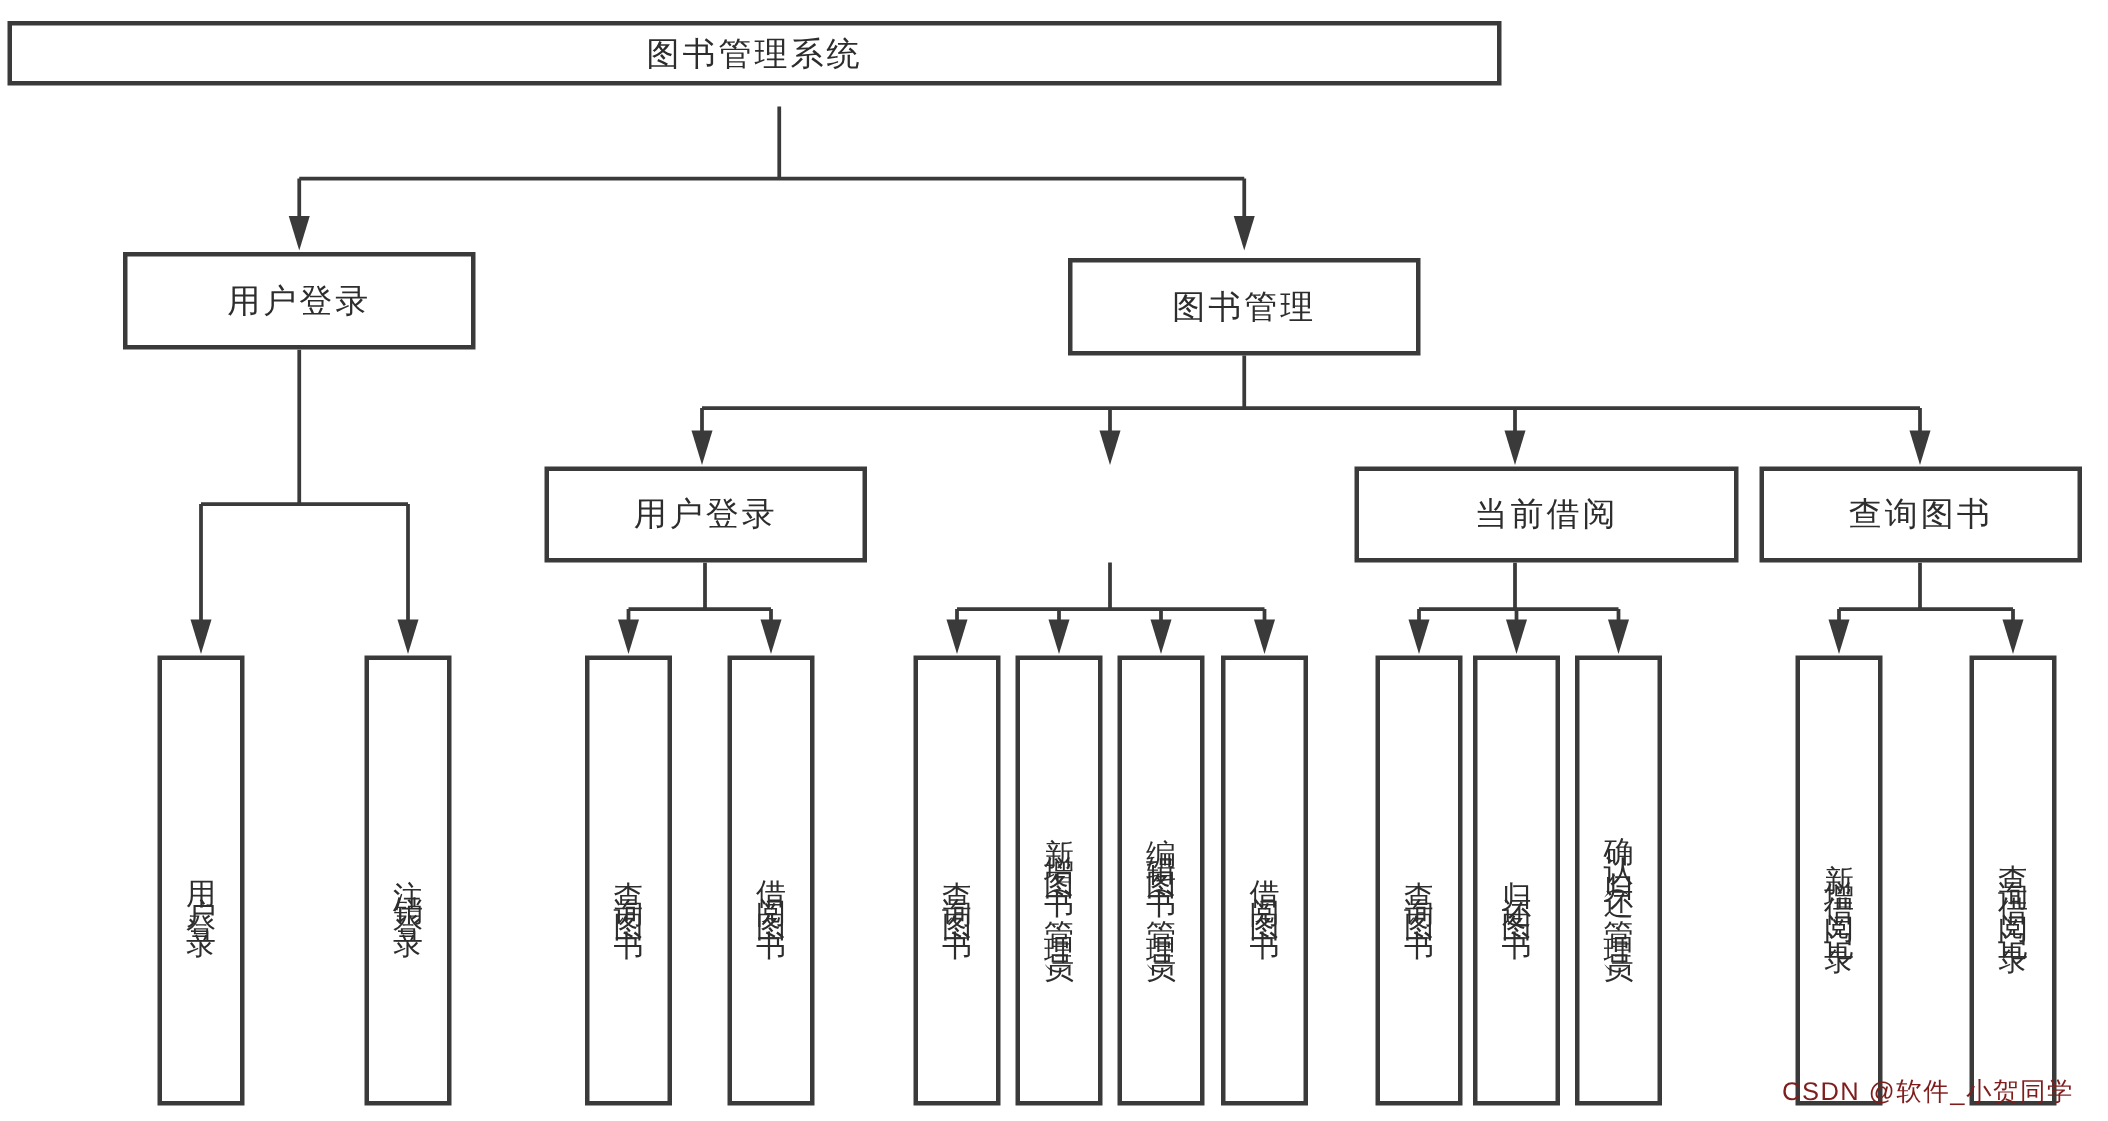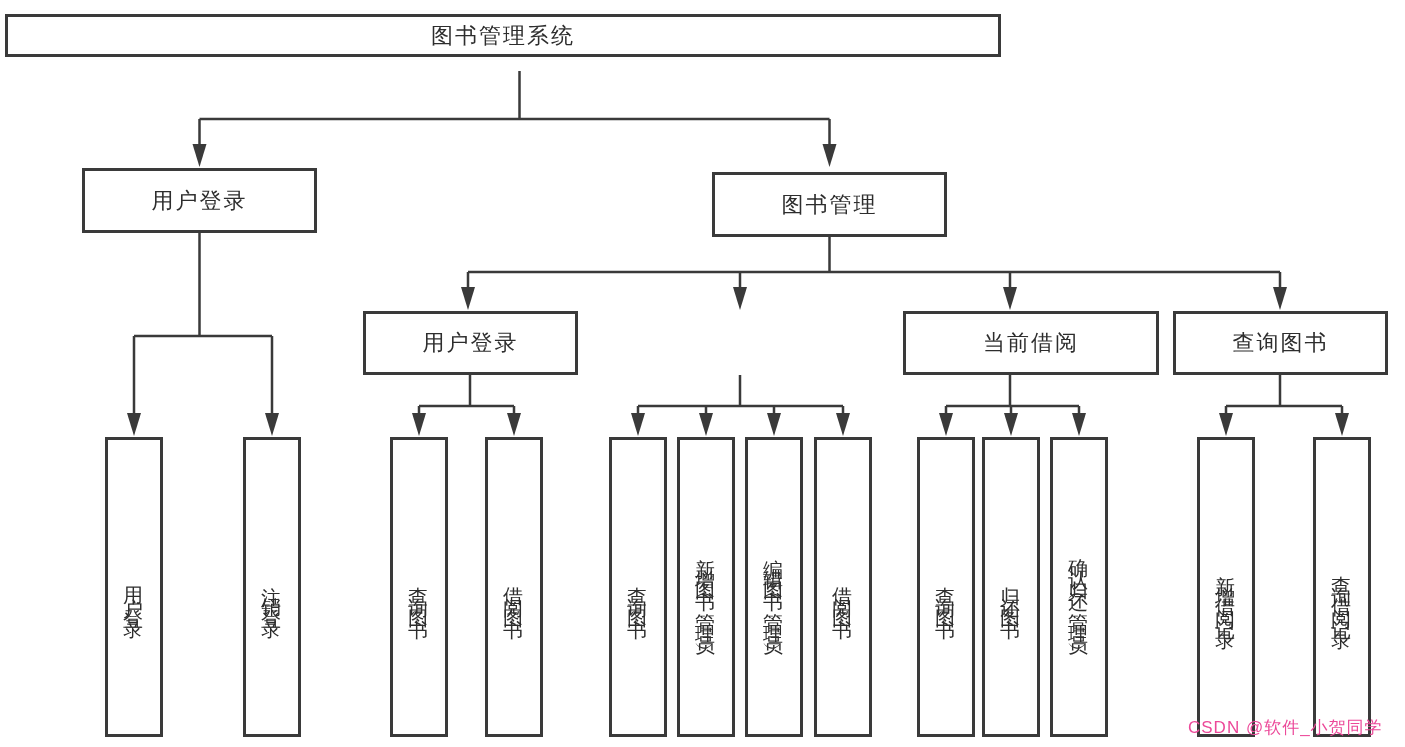--- a/index.html
+++ b/index.html
@@ -33,21 +33,21 @@
     text-orientation:mixed;
     font-size:20px;
     letter-spacing:11px;
     margin-bottom:-11px;
   }
   .watermark {
     position:absolute;
     left:1188px; top:716px;
     font-size:17px;
     letter-spacing:1px;
-    color:#ec4899;
+    color:#7f1d1d;
     font-family:"Liberation Sans", sans-serif;
   }
 </style>
 </head>
 <body>
 
 <div class="stage">
 
   <svg class="wires" viewBox="0 0 1405 747" xmlns="http://www.w3.org/2000/svg">
     <g stroke="#3a3a3a" stroke-width="2.5" fill="none">

